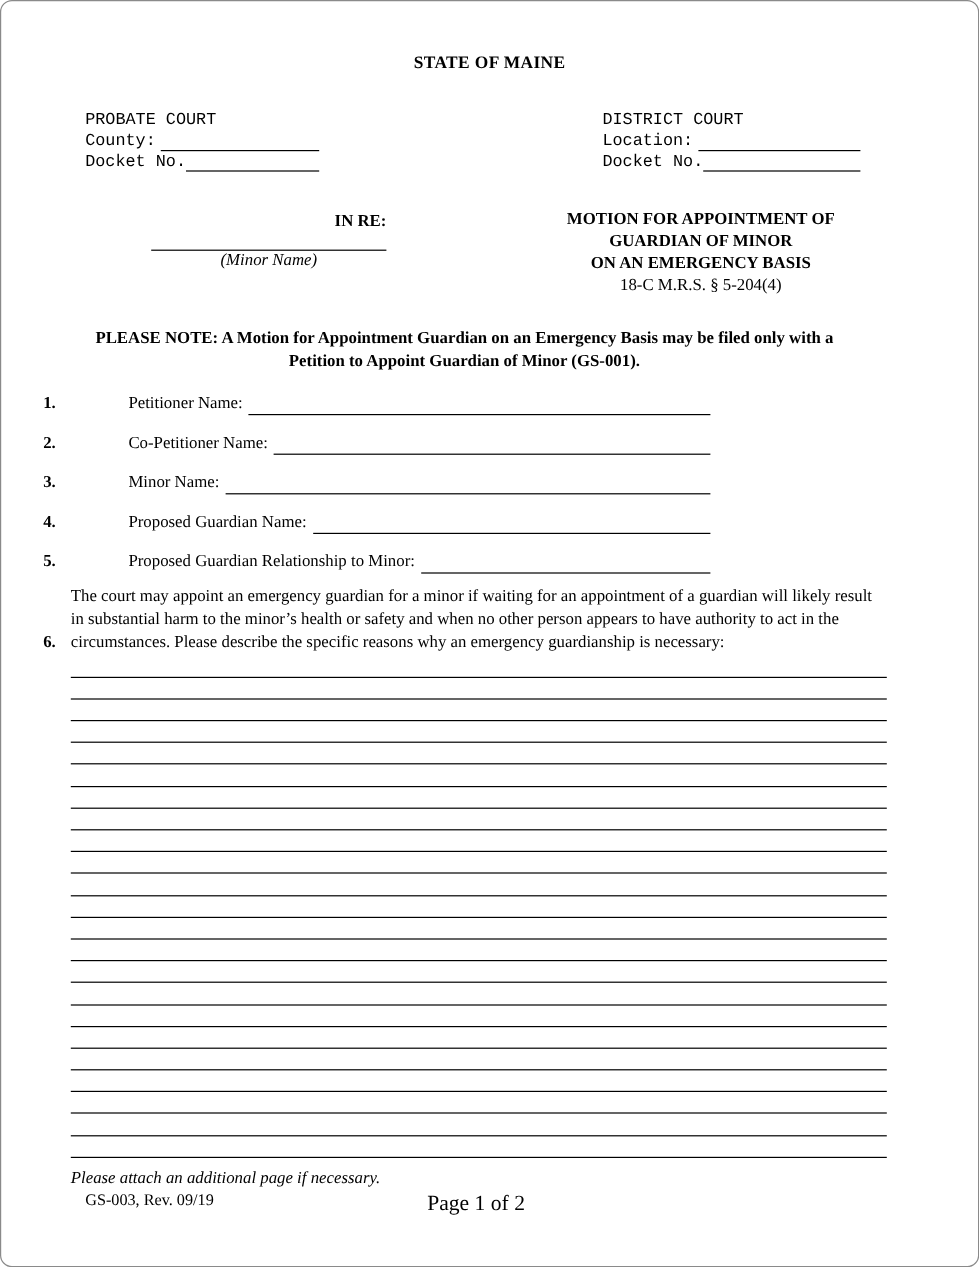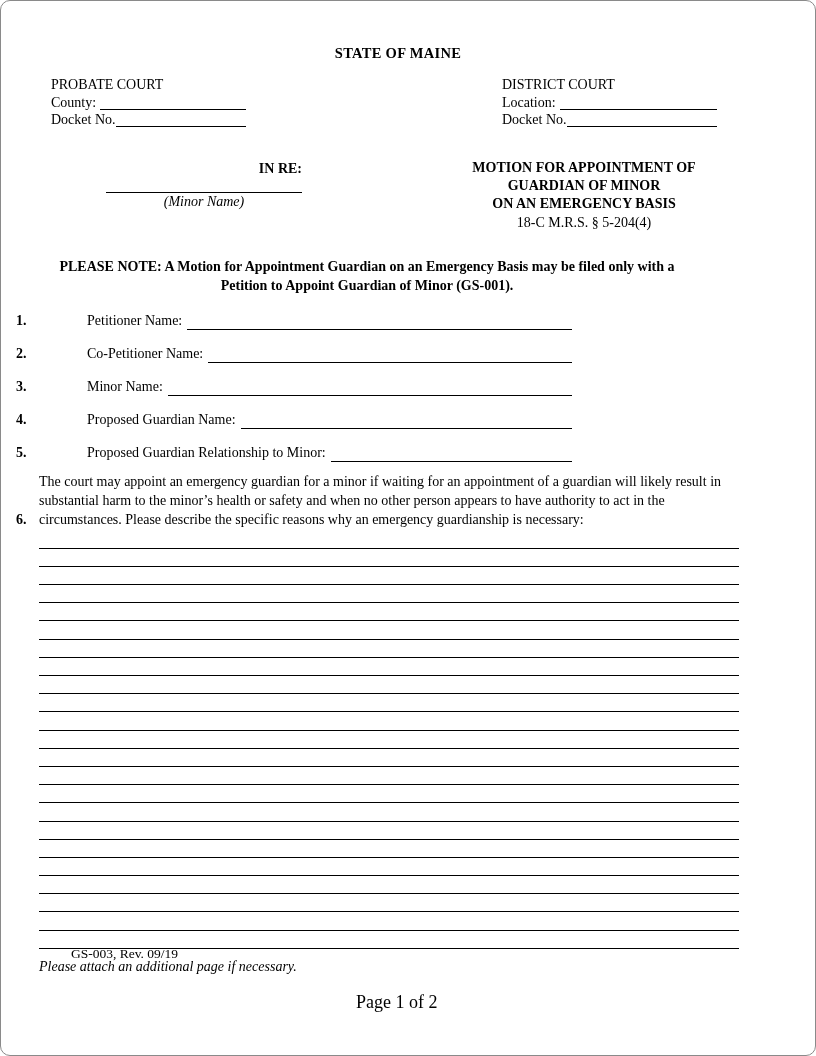--- a/index.html
+++ b/index.html
@@ -8,32 +8,32 @@
     width: 816px;
     height: 1056px;
     margin: 0 auto;
     background: #fff;
     border: 1px solid #8a8a8a;
     border-radius: 10px;
     font-family: "Liberation Serif", serif;
     font-size: 14px;
     color: #000;
     position: relative;
-    padding: 44px 76px 0 15px;
+    padding: 44px 76px 0 35px;
     overflow: hidden;
   }
   .center-title {
     text-align: center;
     font-weight: bold;
     font-size: 14.5px;
     letter-spacing: .3px;
     margin: 0 -76px 0 -35px;
   }
   
-  .courts-row { display: flex; margin-top: 14px; }
+  .courts-row { display: flex; margin-top: 30px; font-family: Liberation Mono, monospace; }
   .court-left { margin-left: 35px; width: 195px; }
   .court-right { margin-left: auto; margin-right: 22px; width: 215px; }
   .court-title { line-height: 17.5px; }
   .field-line { display: flex; line-height: 17.5px; align-items: center; }
   .field-line .lbl { white-space: nowrap; }
   .blank-fill { flex: 1; border-bottom: 1px solid #000; margin-left: 4px; height: 15px; }
   .blank-tight { margin-left: 0; }
   
   .inre-row { display: flex; margin-top: 30px; }
   .inre-left { margin-left: 35px; }
@@ -53,21 +53,21 @@
   .item-label { white-space: nowrap; margin-left: 48px; }
   .item-blank { flex: 1; border-bottom: 1px solid #000; margin-left: 5px; height: 15px; }
   .item6-row { display: flex; width: 100%; margin-bottom: 0; line-height: 19px; margin-top: -4px; }
   .item6-text { flex: 1; line-height: 19px; }
   
   .response-lines { margin-left: 23px; margin-top: 2px; }
   .resp-line { height: 18.2px; border-bottom: 1px solid #000; }
   
   .attach-note { font-style: italic; margin: 9px 0 0 23px; line-height: 18px; }
   
-  .footer-form-id { position: absolute; left: 70px; top 993px; top: 945px; font-size: 13.5px; }
+  .footer-form-id { position: absolute; left: 70px; top 993px; top: 991px; font-size: 13.5px; }
   .footer-page-num { position: absolute; left: 355px; top: 991px; font-size: 18px; }
 </style>
 </head>
 <body>
 
 <div class="page">
 
   <div class="center-title">STATE OF MAINE</div>
 
   <div class="courts-row">

